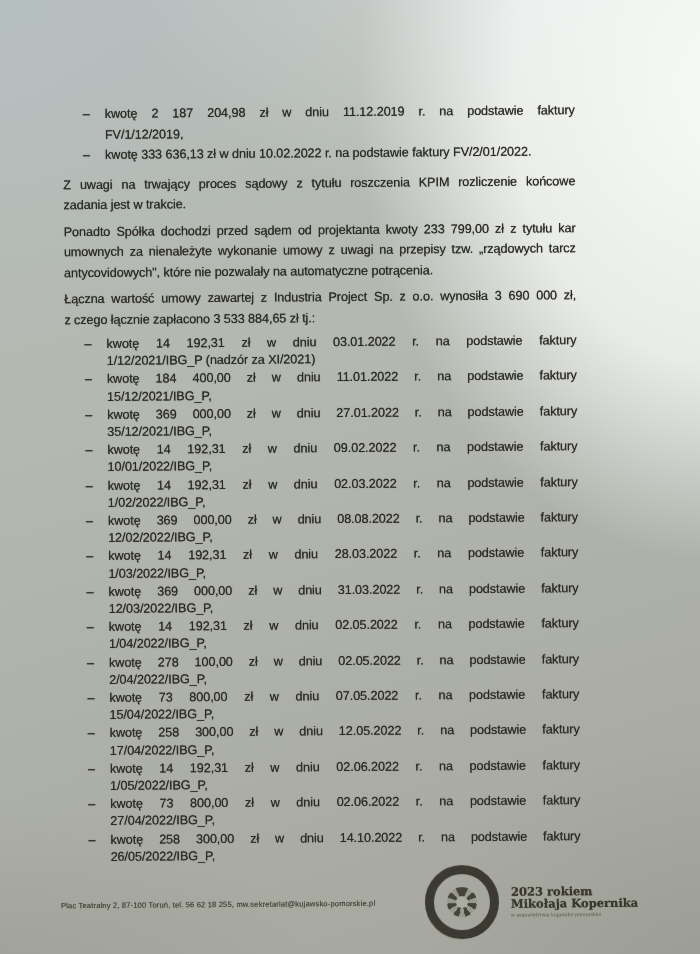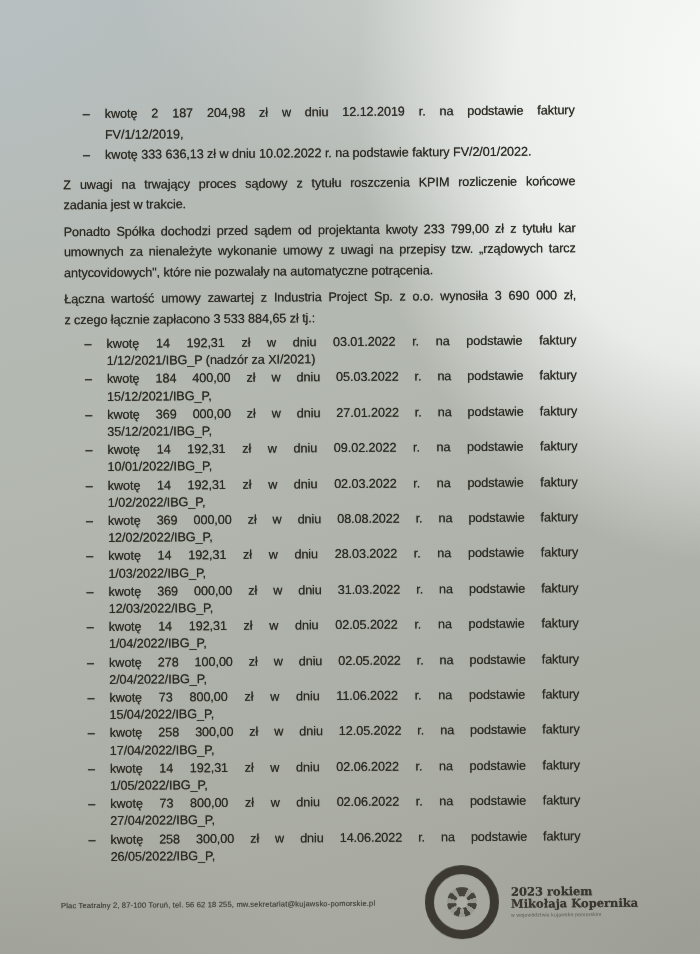--- a/index.html
+++ b/index.html
@@ -60,21 +60,21 @@
 <body>
 
 <div class="photo">
   <div class="tilt">
     <div class="content">
 
       <ul class="toplist">
         <li class="item">
           <span class="dash">–</span>
           <span class="ibody">
-            <span class="line jlast"><span>kwotę</span> <span>2 187 204,98</span> <span>zł w dniu</span> <span>12.12.2019</span> <span>r. na podstawie faktury</span></span>
+            <span class="line jlast"><span>kwotę</span> <span>2 187 204,98</span> <span>zł w dniu</span> <span>11.12.2019</span> <span>r. na podstawie faktury</span></span>
             <span class="line">FV/1/12/2019,</span>
           </span>
         </li>
         <li class="item">
           <span class="dash">–</span>
           <span class="ibody">
             <span class="line">kwotę 333 636,13 zł w dniu 10.02.2022 r. na podstawie faktury FV/2/01/2022.</span>
           </span>
         </li>
       </ul>
@@ -101,21 +101,21 @@
             <span class="dash">–</span>
             <span class="ibody">
               <span class="line jlast"><span>kwotę</span> <span>14 192,31</span> <span>zł w dniu</span> <span>03.01.2022</span> <span>r. na podstawie faktury</span></span>
               <span class="line">1/12/2021/IBG_P (nadzór za XI/2021)</span>
             </span>
           </div>
 
           <div class="item">
             <span class="dash">–</span>
             <span class="ibody">
-              <span class="line jlast"><span>kwotę</span> <span>184 400,00</span> <span>zł w dniu</span> <span>05.03.2022</span> <span>r. na podstawie faktury</span></span>
+              <span class="line jlast"><span>kwotę</span> <span>184 400,00</span> <span>zł w dniu</span> <span>11.01.2022</span> <span>r. na podstawie faktury</span></span>
               <span class="line">15/12/2021/IBG_P,</span>
             </span>
           </div>
 
           <div class="item">
             <span class="dash">–</span>
             <span class="ibody">
               <span class="line jlast"><span>kwotę</span> <span>369 000,00</span> <span>zł w dniu</span> <span>27.01.2022</span> <span>r. na podstawie faktury</span></span>
               <span class="line">35/12/2021/IBG_P,</span>
             </span>
@@ -173,21 +173,21 @@
             <span class="dash">–</span>
             <span class="ibody">
               <span class="line jlast"><span>kwotę</span> <span>278 100,00</span> <span>zł w dniu</span> <span>02.05.2022</span> <span>r. na podstawie faktury</span></span>
               <span class="line">2/04/2022/IBG_P,</span>
             </span>
           </div>
 
           <div class="item">
             <span class="dash">–</span>
             <span class="ibody">
-              <span class="line jlast"><span>kwotę</span> <span>73 800,00</span> <span>zł w dniu</span> <span>11.06.2022</span> <span>r. na podstawie faktury</span></span>
+              <span class="line jlast"><span>kwotę</span> <span>73 800,00</span> <span>zł w dniu</span> <span>07.05.2022</span> <span>r. na podstawie faktury</span></span>
               <span class="line">15/04/2022/IBG_P,</span>
             </span>
           </div>
 
           <div class="item">
             <span class="dash">–</span>
             <span class="ibody">
               <span class="line jlast"><span>kwotę</span> <span>258 300,00</span> <span>zł w dniu</span> <span>12.05.2022</span> <span>r. na podstawie faktury</span></span>
               <span class="line">17/04/2022/IBG_P,</span>
             </span>
@@ -205,21 +205,21 @@
             <span class="dash">–</span>
             <span class="ibody">
               <span class="line jlast"><span>kwotę</span> <span>73 800,00</span> <span>zł w dniu</span> <span>02.06.2022</span> <span>r. na podstawie faktury</span></span>
               <span class="line">27/04/2022/IBG_P,</span>
             </span>
           </div>
 
           <div class="item">
             <span class="dash">–</span>
             <span class="ibody">
-              <span class="line jlast"><span>kwotę</span> <span>258 300,00</span> <span>zł w dniu</span> <span>14.06.2022</span> <span>r. na podstawie faktury</span></span>
+              <span class="line jlast"><span>kwotę</span> <span>258 300,00</span> <span>zł w dniu</span> <span>14.10.2022</span> <span>r. na podstawie faktury</span></span>
               <span class="line">26/05/2022/IBG_P,</span>
             </span>
           </div>
         </div>
     </div>
 
     <div class="footer">
       <span class="address">Plac Teatralny 2, 87-100 Toruń, tel. 56 62 18 255, mw.sekretariat@kujawsko-pomorskie.pl</span>
       <span class="seal"></span>
       <span class="logo">

